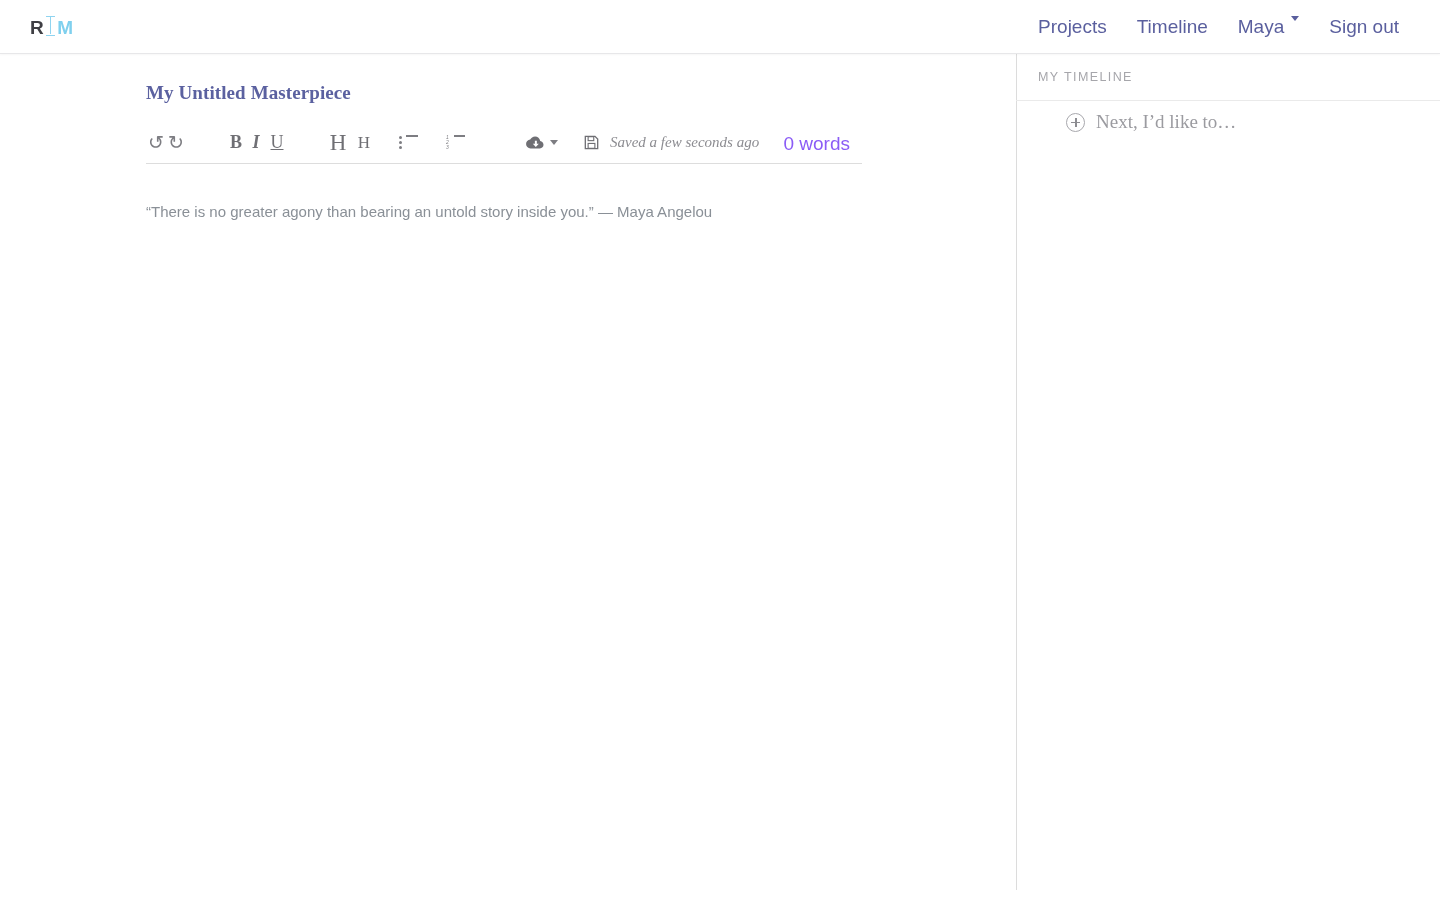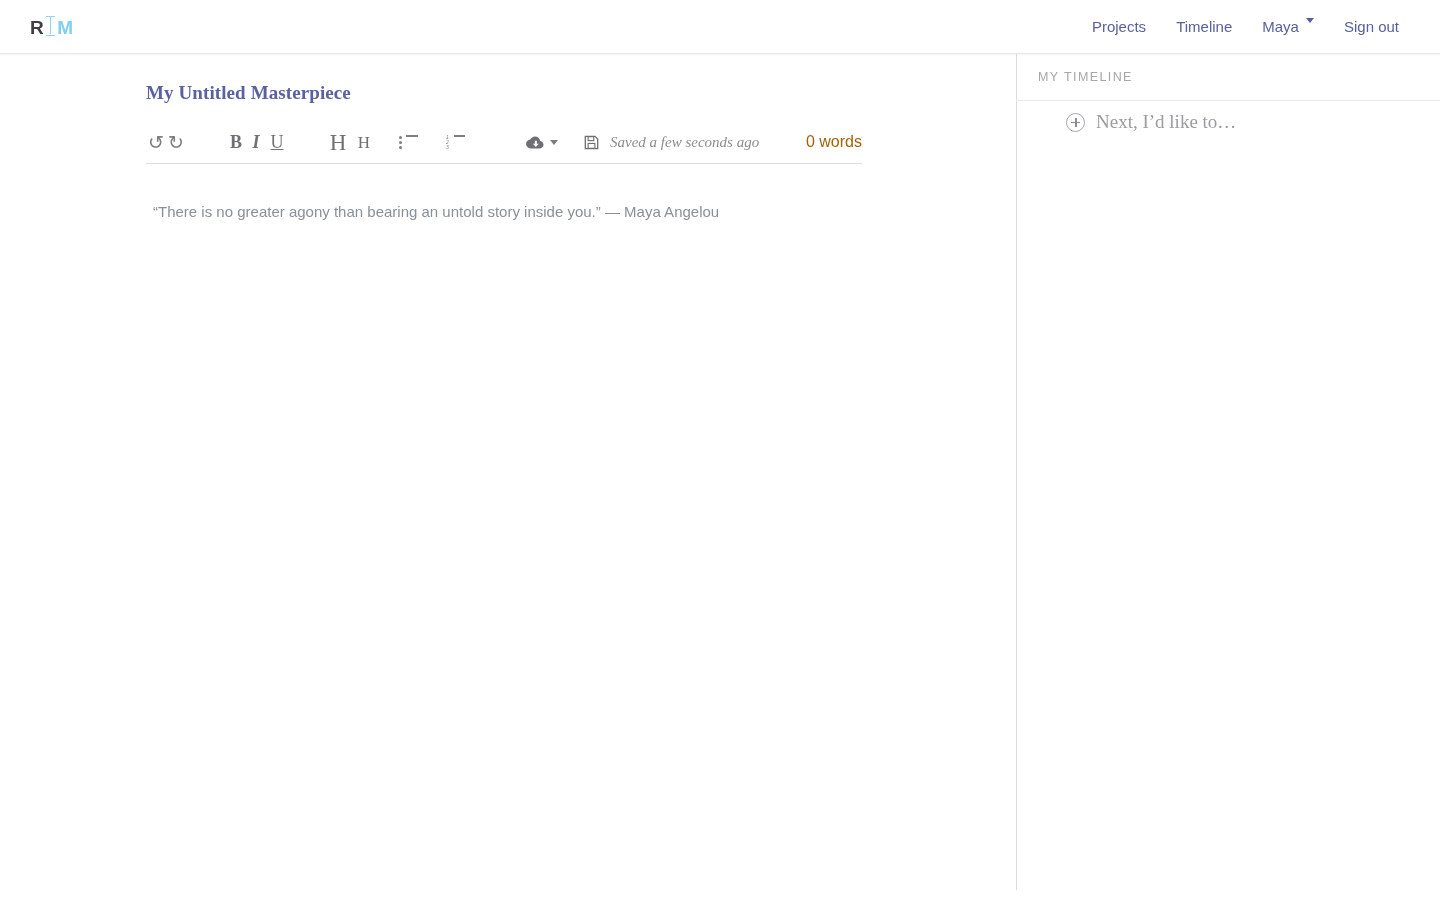--- a/index.html
+++ b/index.html
@@ -65,21 +65,21 @@
   }
   .brand-m { color: #7fd0ee; }
 
   .nav {
     display: flex;
     align-items: center;
     margin-right: 26px;
   }
   .nav-item {
     color: #5a5f9e;
-    font-size: 15px;
+    font-size: 19px;
     text-decoration: none;
     padding: 8px 15px;
     white-space: nowrap;
     display: inline-flex;
     align-items: flex-start;
     cursor: pointer;
   }
   .nav-caret {
     display: inline-block;
     margin-left: 7px;
@@ -186,30 +186,30 @@
     font-family: Liberation Serif, serif;
     font-style: italic;
     font-size: 15px;
     color: #8c8c91;
     margin-left: 11px;
     white-space: nowrap;
   }
 
   .wordcount {
     position: absolute;
-    right: 0;
+    right: 12px;
     top: 11px;
-    font-size: 16px;
-    color: #a16207;
+    font-size: 19px;
+    color: #8b5cf6;
     white-space: nowrap;
   }
 
   .doc-body {
     position: absolute;
-    left: 153px;
+    left: 146px;
     top: 146px;
     width: 716px;
     font-size: 15px;
     line-height: 1.55;
     color: #8a9097;
     outline: none;
   }
 
   
   .sidebar {

